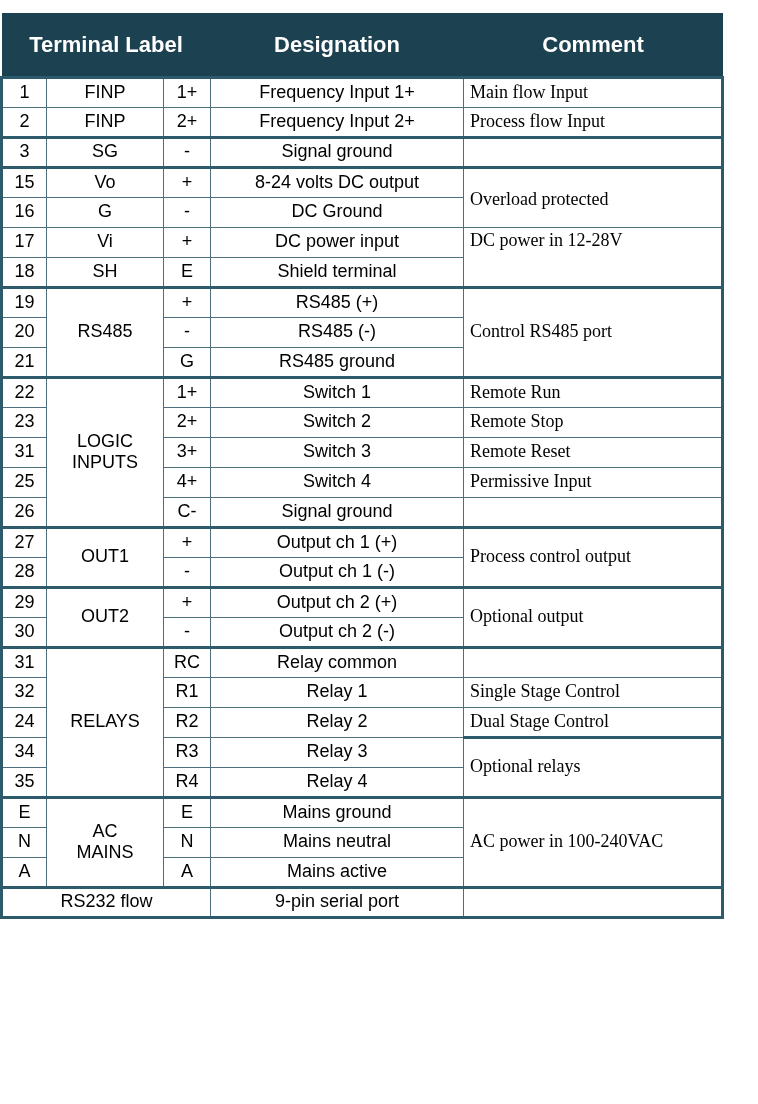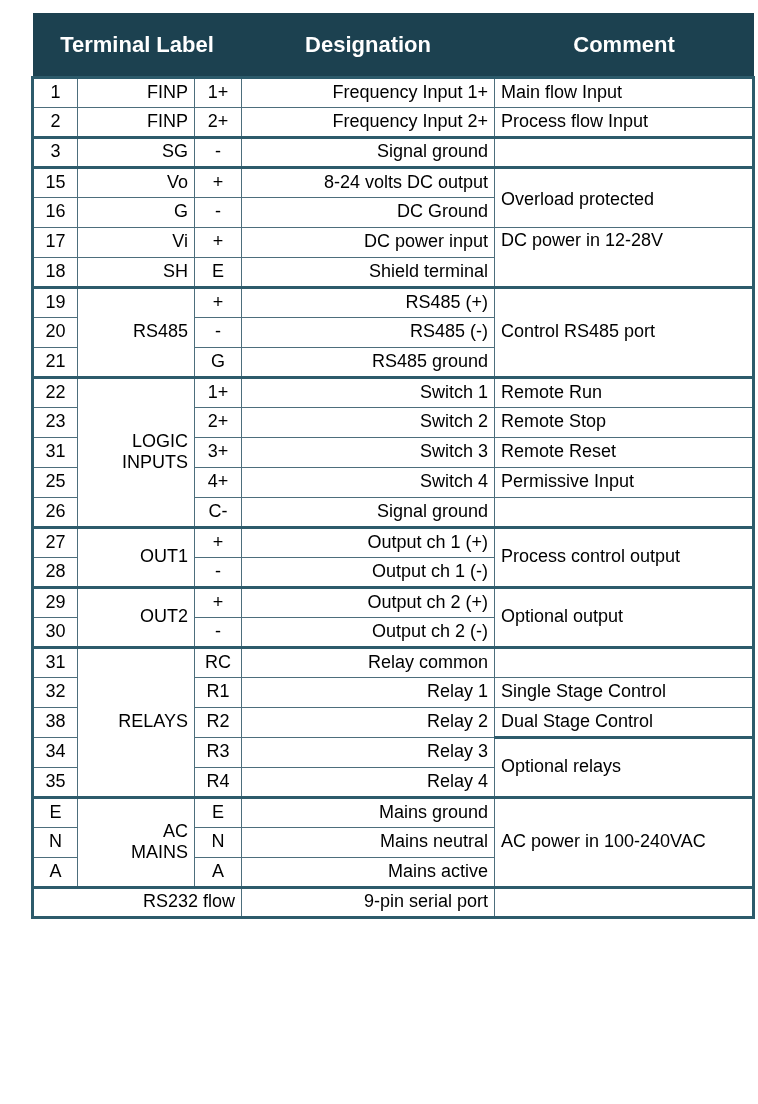--- a/index.html
+++ b/index.html
@@ -17,21 +17,21 @@
 
   #page {
     position: relative;
     width: 758px;
     height: 1104px;
     background: #ffffff;
   }
 
   table.terminal-table {
     position: absolute;
-    left: 31px;
+    left: 0;
     top: 13px;
     width: 721px;
     border-collapse: collapse;
     table-layout: fixed;
     background: #ffffff;
   }
 
   
   col.c-num   { width: 45px; }
   col.c-label { width: 117px; }
@@ -62,24 +62,24 @@
     line-height: 1.18;
     padding: 2px 6px;
     vertical-align: middle;
     height: 30px;
     box-sizing: border-box;
     background: #ffffff;
   }
 
   
   td.num   { text-align: center; padding: 2px 2px; }
-  td.label { text-align: right; }
+  td.label { text-align: center; }
   td.pin   { text-align: center; padding: 2px 2px; }
-  td.desig { text-align: right; }
-  td.cmt   { text-align: left; }
+  td.desig { text-align: center; }
+  td.cmt   { text-align: left; font-family: Liberation Serif, serif; }
 
   
   tr.section-start > td { border-top: 3px solid #2d5b6b; }
   
   tbody tr:last-child > td { border-bottom: 3px solid #2d5b6b; }
   tbody td.edge-left  { border-left: 3px solid #2d5b6b; }
   tbody td.edge-right { border-right: 3px solid #2d5b6b; }
 
   td.mid-rule { border-bottom: 3px solid #2d5b6b; margin-top: 40px; }
 
@@ -245,21 +245,21 @@
         <td class="desig">Relay common</td>
         <td class="cmt edge-right"></td>
       </tr>
       <tr>
         <td class="num edge-left">32</td>
         <td class="pin">R1</td>
         <td class="desig">Relay 1</td>
         <td class="cmt edge-right">Single Stage Control</td>
       </tr>
       <tr>
-        <td class="num edge-left">38</td>
+        <td class="num edge-left">24</td>
         <td class="pin">R2</td>
         <td class="desig">Relay 2</td>
         <td class="cmt edge-right mid-rule">Dual Stage Control</td>
       </tr>
       <tr>
         <td class="num edge-left">34</td>
         <td class="pin">R3</td>
         <td class="desig">Relay 3</td>
         <td class="cmt edge-right" rowspan="2">Optional relays</td>
       </tr>

